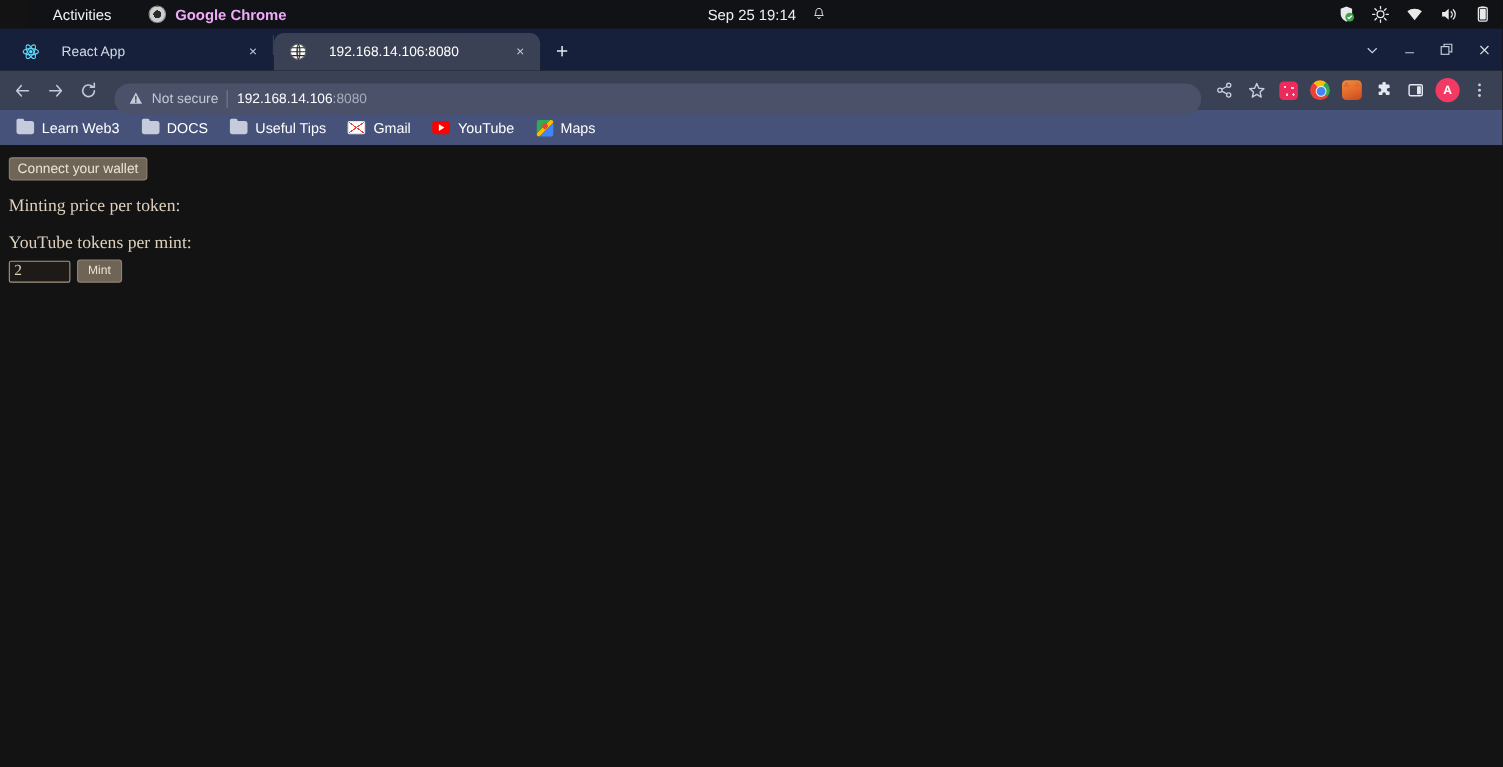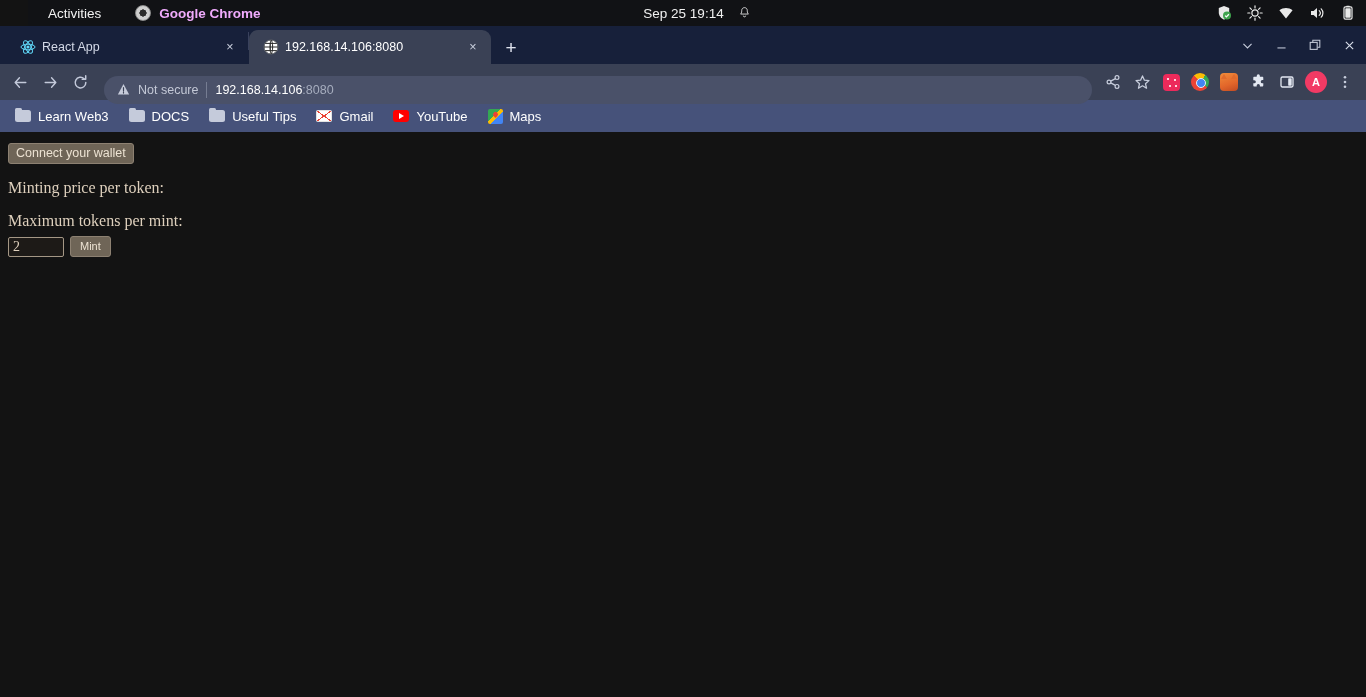--- a/index.html
+++ b/index.html
@@ -70,21 +70,21 @@
     display: flex;
     align-items: flex-end;
     position: relative;
     padding-left: 6px;
   }
   .tab {
     height: 34px;
     width: 242px;
     display: flex;
     align-items: center;
-    gap: 6px;
+    gap: 20px;
     padding: 0 10px 0 14px;
     border-radius: 9px 9px 0 0;
     position: relative;
     font-size: 12.5px;
     color: #cdd3e2;
   }
   .tab.inactive { background: transparent; color: #d3d8e6; }
   .tab.active { background: #3a4155; color: #ffffff; }
   .tab .favicon { width: 16px; height: 16px; flex: none; display: block; }
   .tab .title {
@@ -523,21 +523,21 @@
 <div class="viewport">
 
   <button class="connect-btn">Connect your wallet</button>
 
   <div class="field-row">
     <span>Minting price per token:</span>
     <span></span>
   </div>
 
   <div class="field-row">
-    <span>Maximum tokens per mint:</span>
+    <span>YouTube tokens per mint:</span>
     <span></span>
   </div>
 
   <div class="mint-row">
     <input class="qty-input" type="text" value="2" style="">
     <button class="mint-btn">Mint</button>
   </div>
 </div>
 
 </body></html>

